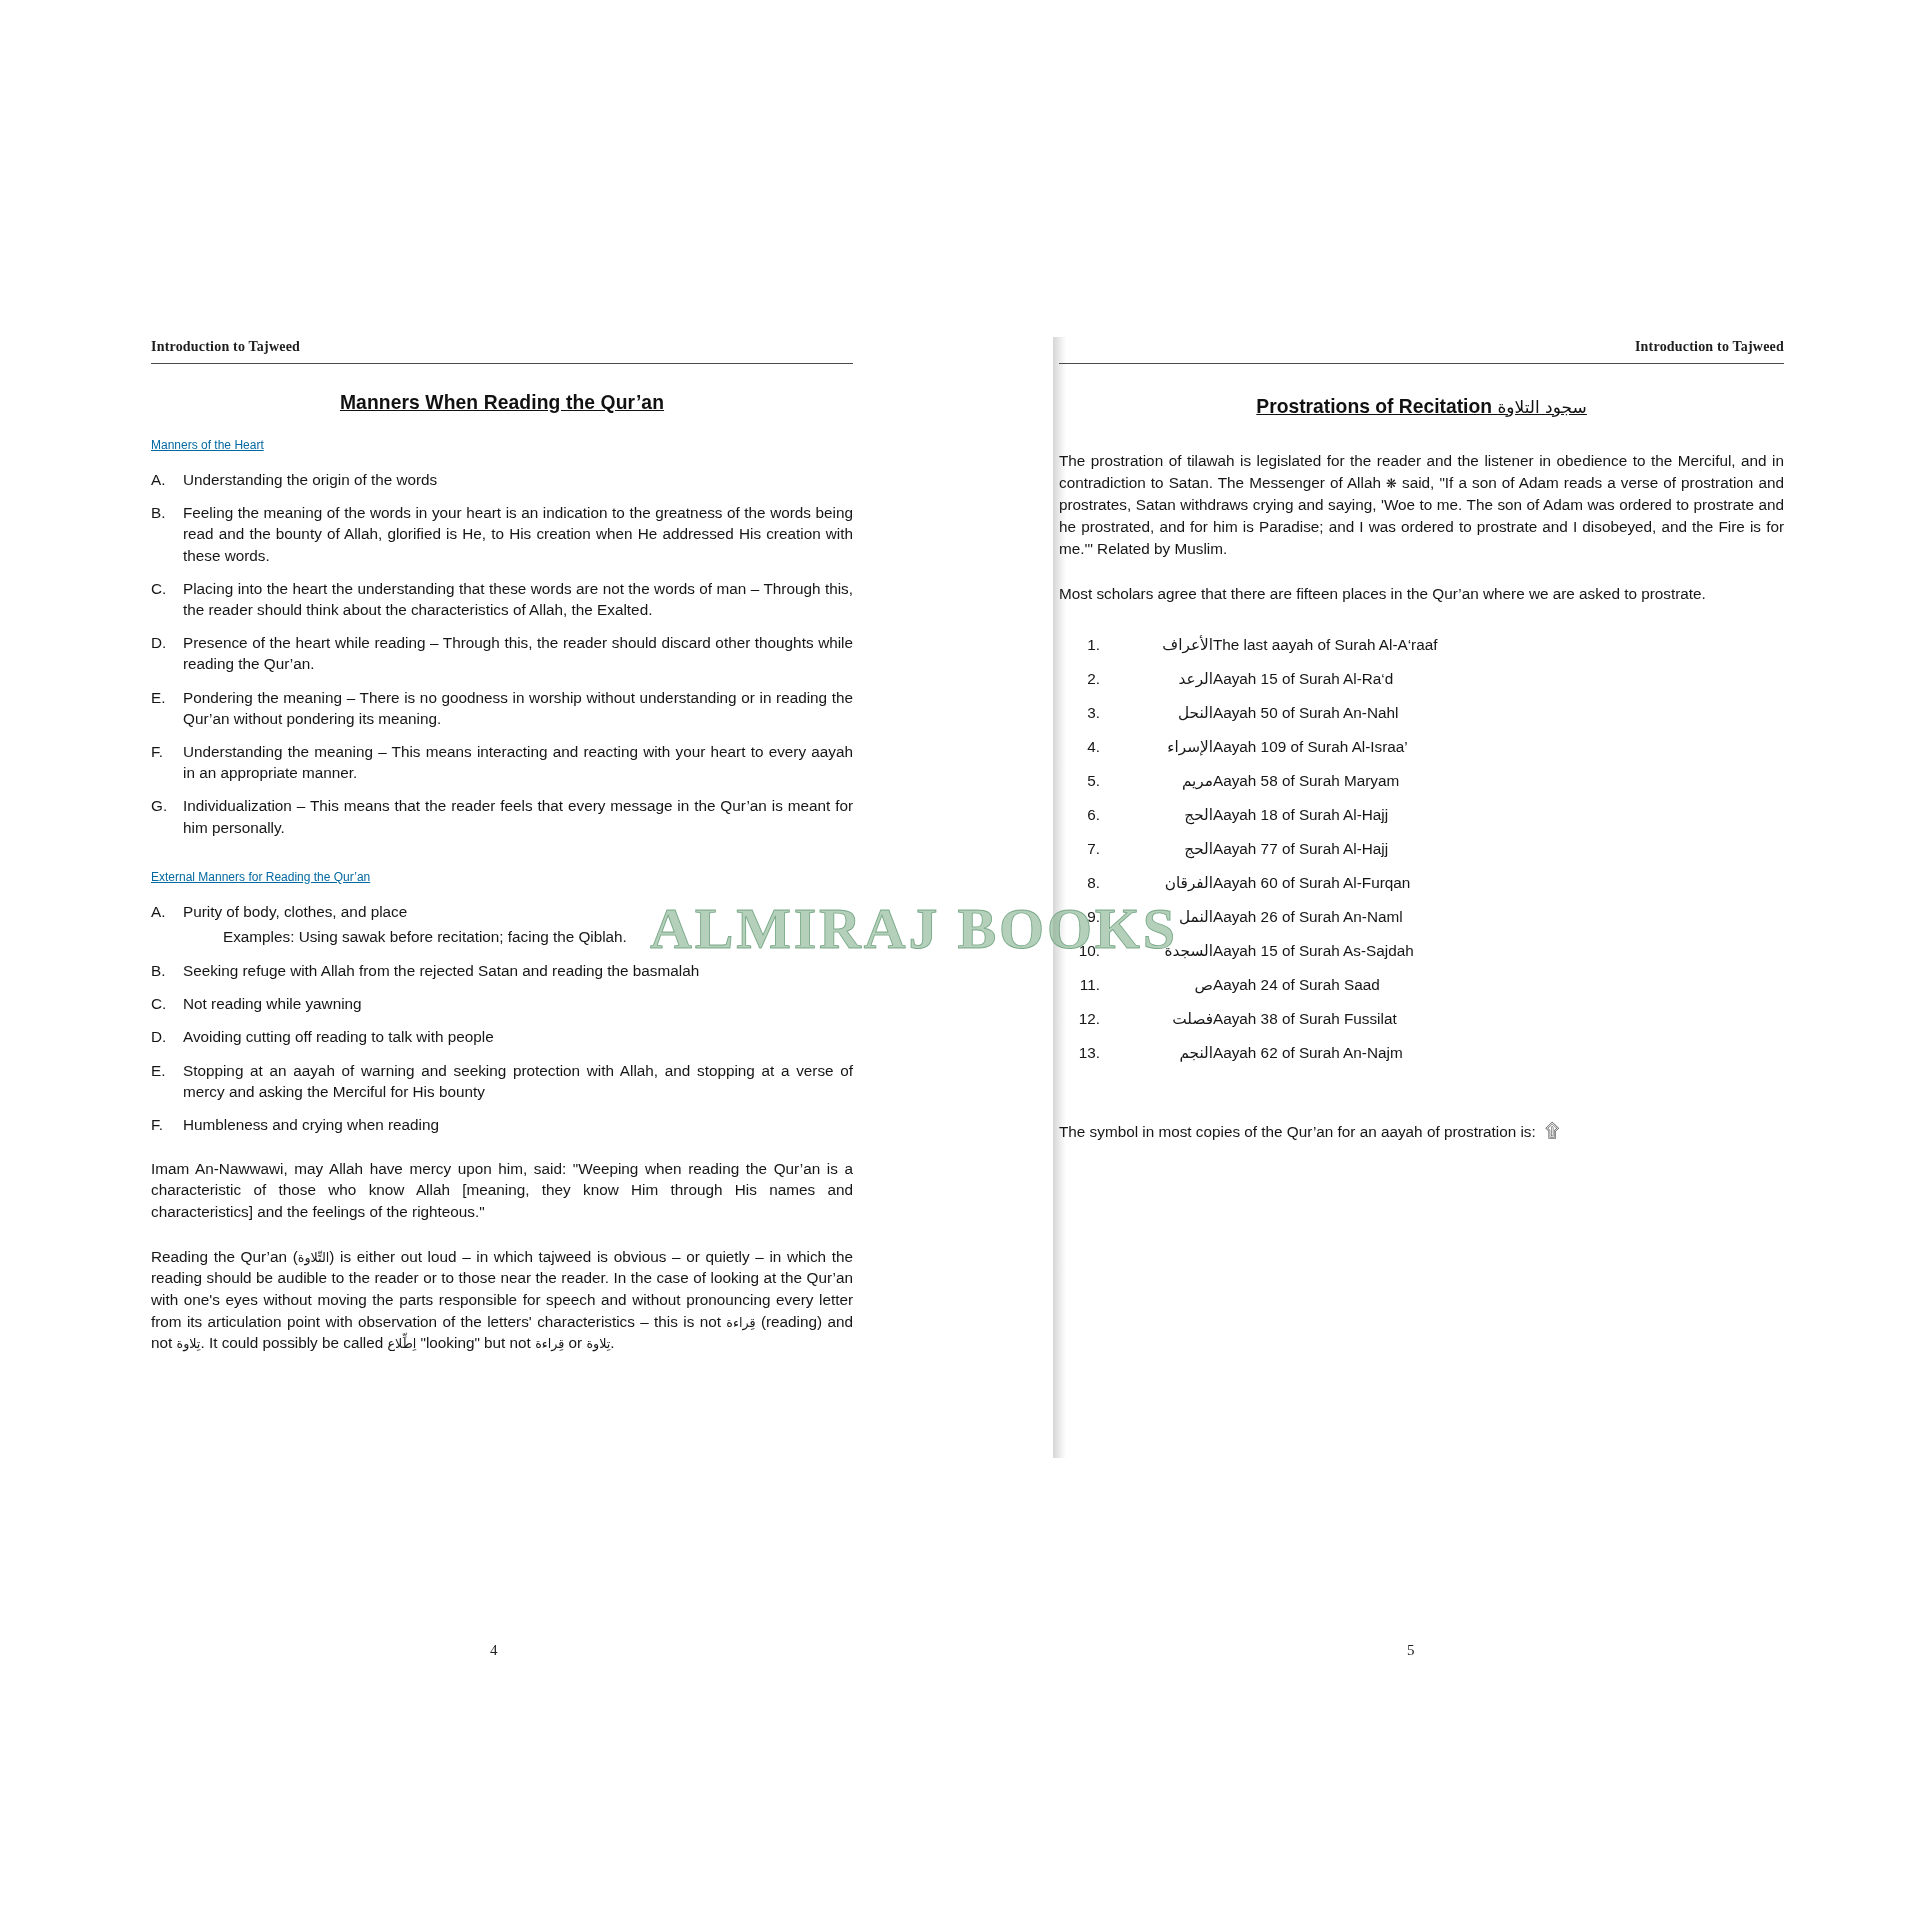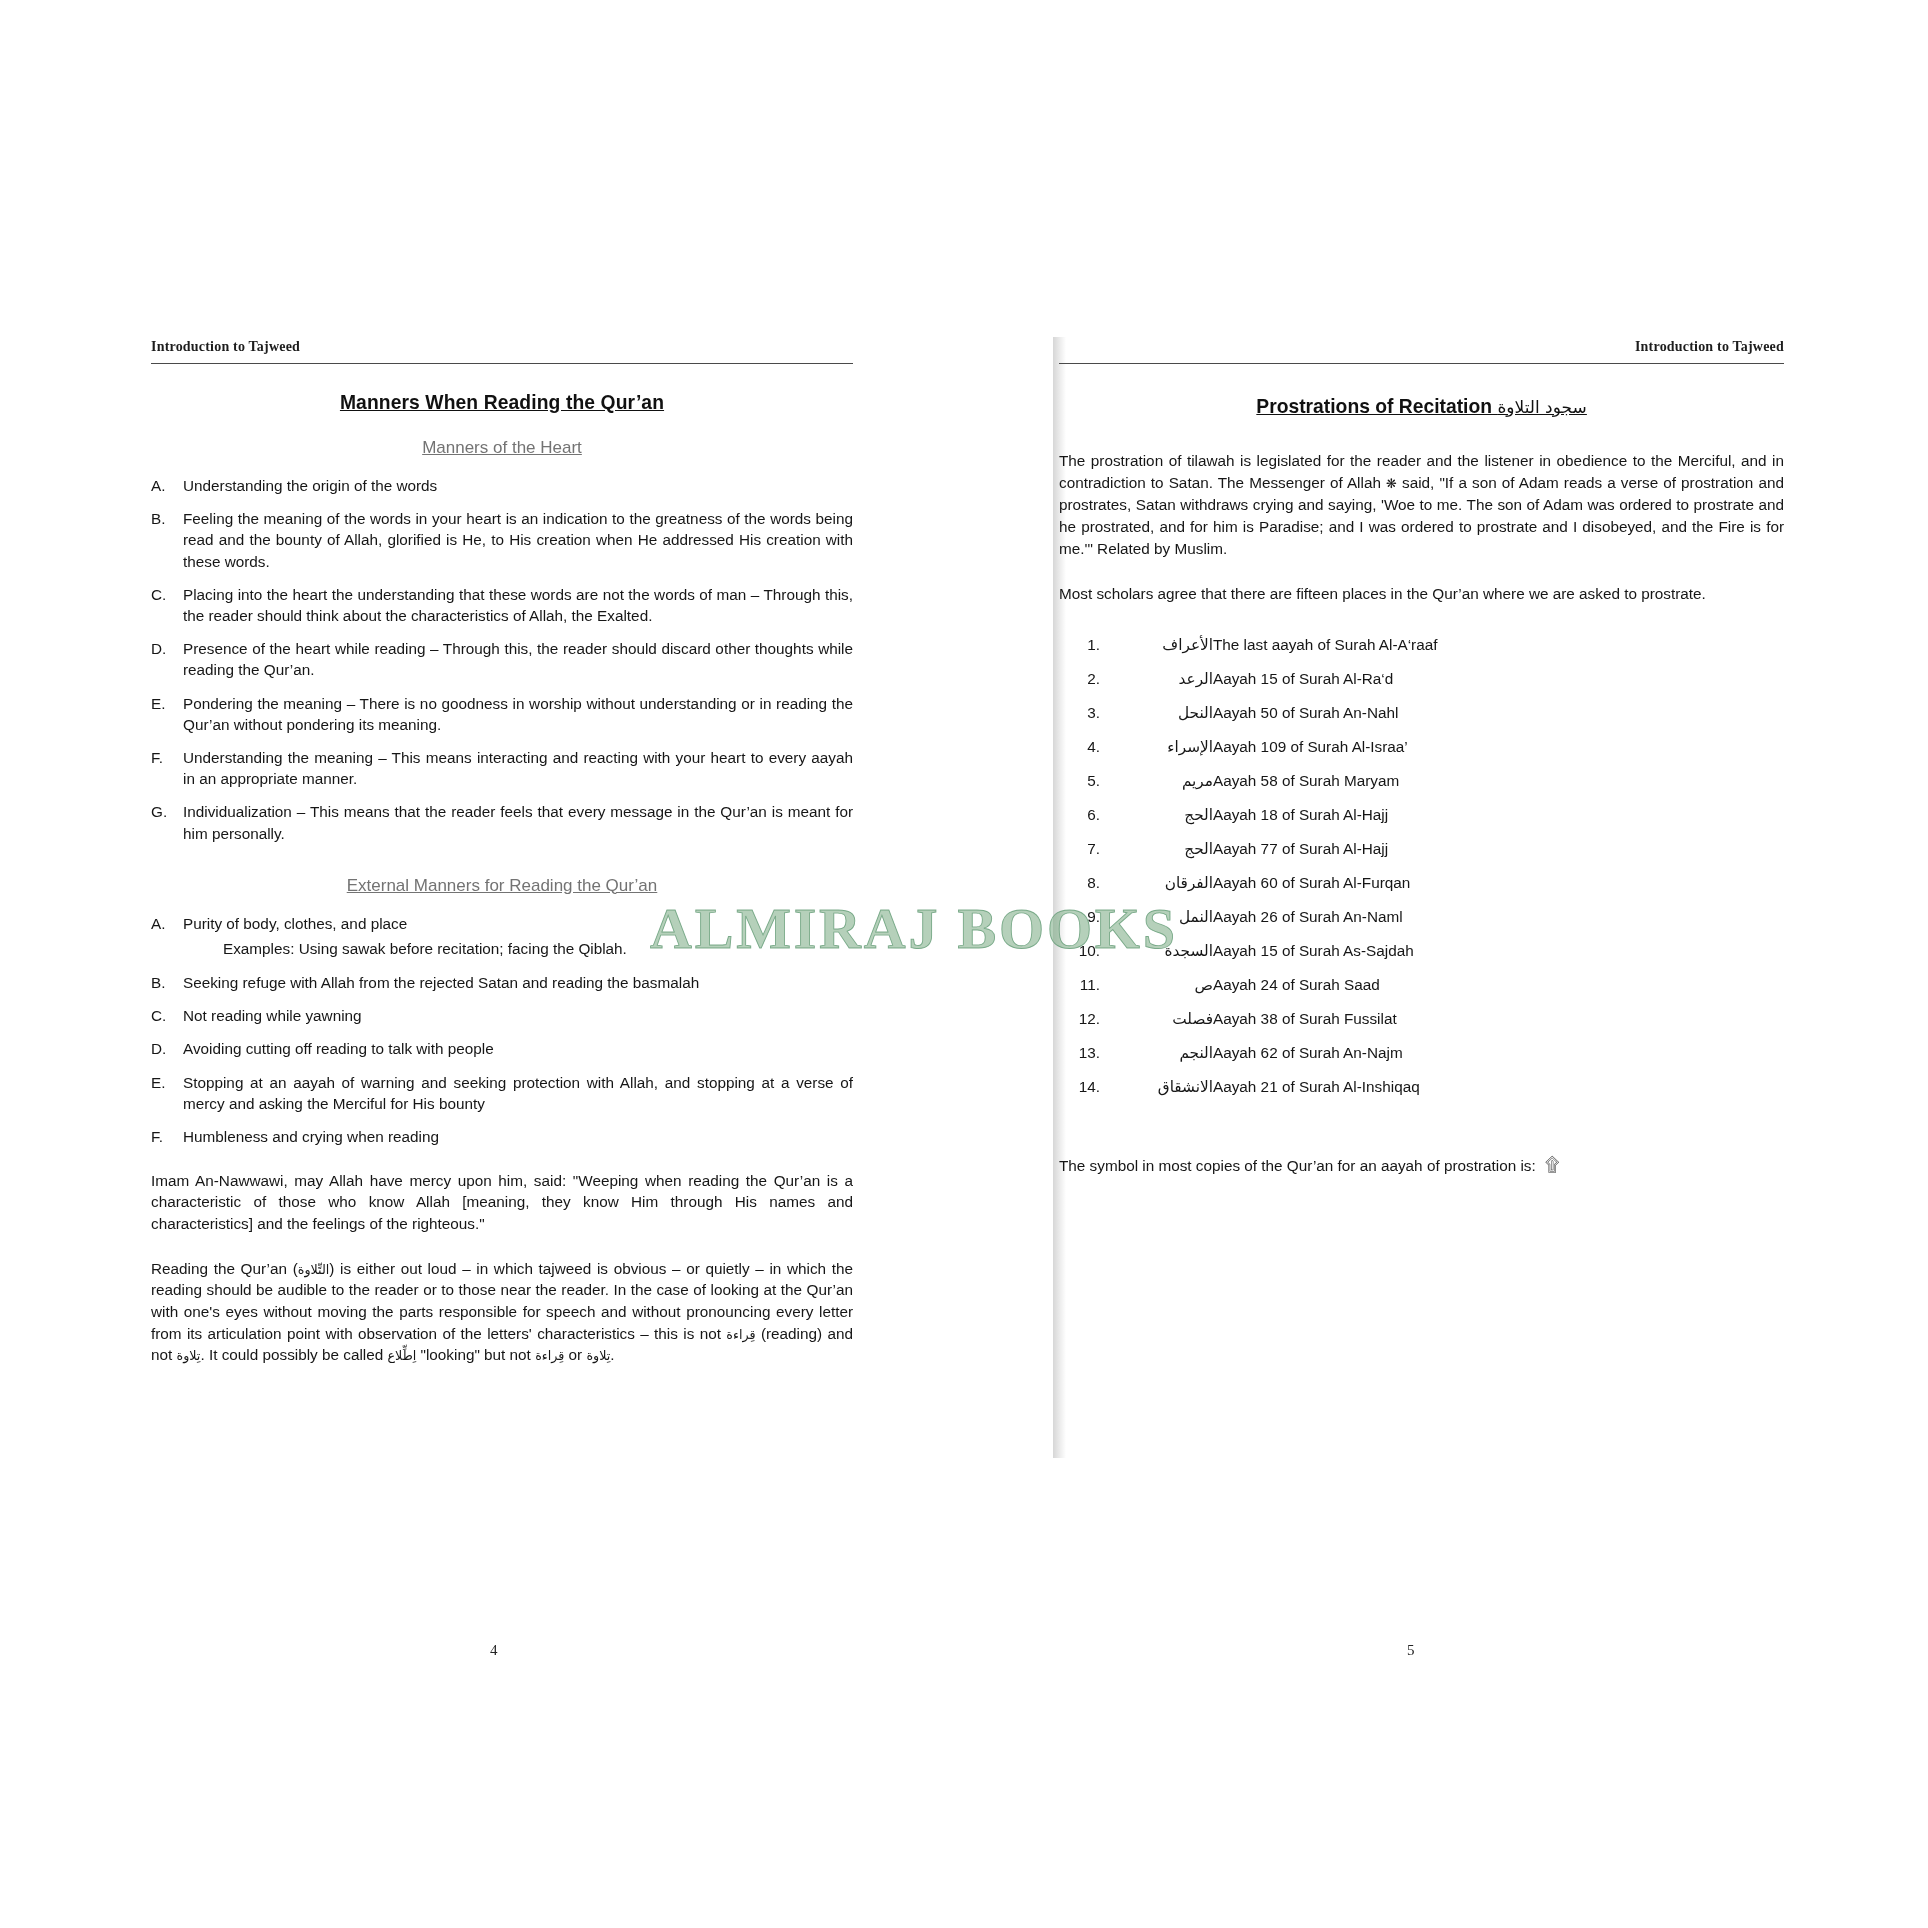--- a/index.html
+++ b/index.html
@@ -55,26 +55,25 @@
   h1.section-title {
     font-size: 19.3px;
     font-weight: bold;
     text-align: center;
     text-decoration: underline;
     margin: 13px 0 24.5px 0;
     letter-spacing: 0.1px;
     color: #111;
   }
   h2.sub-title {
-    font-size: 17px;
+    font-size: 12px;
     font-weight: normal;
     text-decoration: underline;
     margin: 0 0 17px 0;
-    color: #737373;
-    text-align: center;
+    color: #0369a1;
   }
   .sub-title.second { margin-top: 32px; }
 
   ol.alpha-list {
     list-style: none;
     margin: 0;
     padding: 0;
   }
   ol.alpha-list li {
     position: relative;
@@ -361,25 +360,20 @@
         <tr>
           <td class="num">12.</td>
           <td class="arabic">فصلت</td>
           <td class="desc">Aayah 38 of Surah Fussilat</td>
         </tr>
         <tr>
           <td class="num">13.</td>
           <td class="arabic">النجم</td>
           <td class="desc">Aayah 62 of Surah An-Najm</td>
         </tr>
-        <tr>
-          <td class="num">14.</td>
-          <td class="arabic">الانشقاق</td>
-          <td class="desc">Aayah 21 of Surah Al-Inshiqaq</td>
-        </tr>
       </tbody>
     </table>
 
     <p class="symbol-line"><span>The symbol in most copies of the Qur’an for an aayah of prostration is:</span><span class="sajdah-symbol">۩</span></p>
   </div>
 
   <div class="folio folio-left">4</div>
   <div class="folio folio-right">5</div>
 
   <div class="watermark">ALMIRAJ BOOKS</div>

